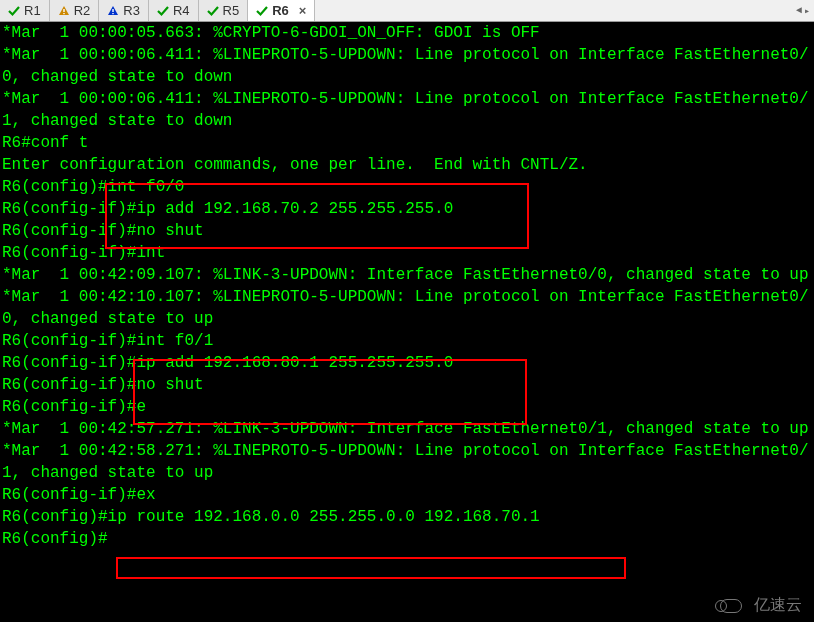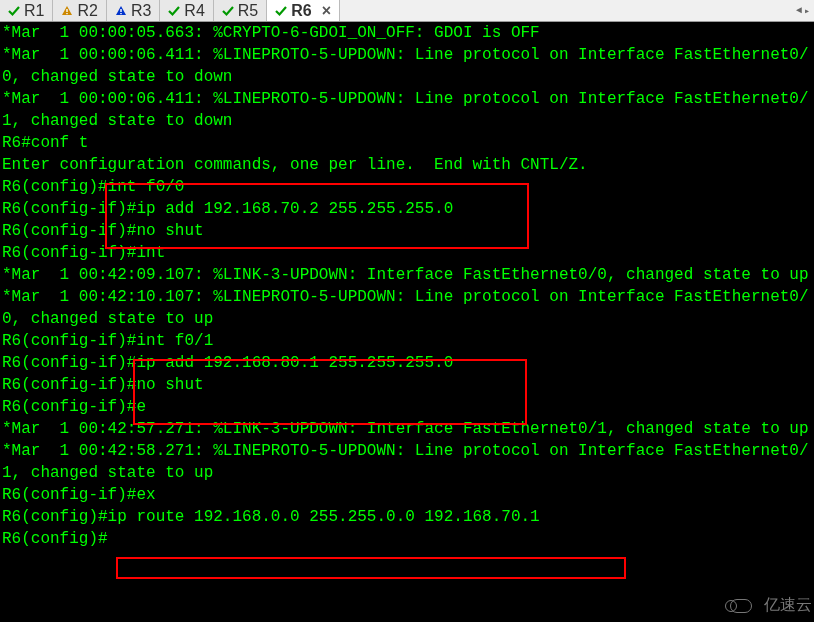--- a/index.html
+++ b/index.html
@@ -16,21 +16,21 @@
     background: #f0f0f0;
     border-bottom: 1px solid #999;
     display: flex;
     align-items: stretch;
   }
   .tab {
     display: flex;
     align-items: center;
     padding: 0 8px;
     font-family: Arial, sans-serif;
-    font-size: 16px;
+    font-size: 13px;
     color: #333;
     border-right: 1px solid #bbb;
     background: #e8e8e8;
     cursor: pointer;
     gap: 4px;
   }
   .tab.active {
     background: #fff;
     font-weight: bold;
   }
@@ -64,21 +64,21 @@
     position: absolute;
     border: 2px solid #ff0000;
     pointer-events: none;
   }
   .box1 { top: 183px; left: 105px; width: 424px; height: 66px; }
   .box2 { top: 359px; left: 133px; width: 394px; height: 66px; }
   .box3 { top: 557px; left: 116px; width: 510px; height: 22px; }
   .watermark {
     position: absolute;
     bottom: 6px;
-    right: 2px;
+    right: 12px;
     font-family: Arial, sans-serif;
     font-size: 16px;
     color: #aaa;
     display: flex;
     align-items: center;
     gap: 12px;
     opacity: 0.7;
   }
   .watermark-icon {
     width: 22px; height: 14px; border: 1.5px solid #aaa; border-radius: 8px;

